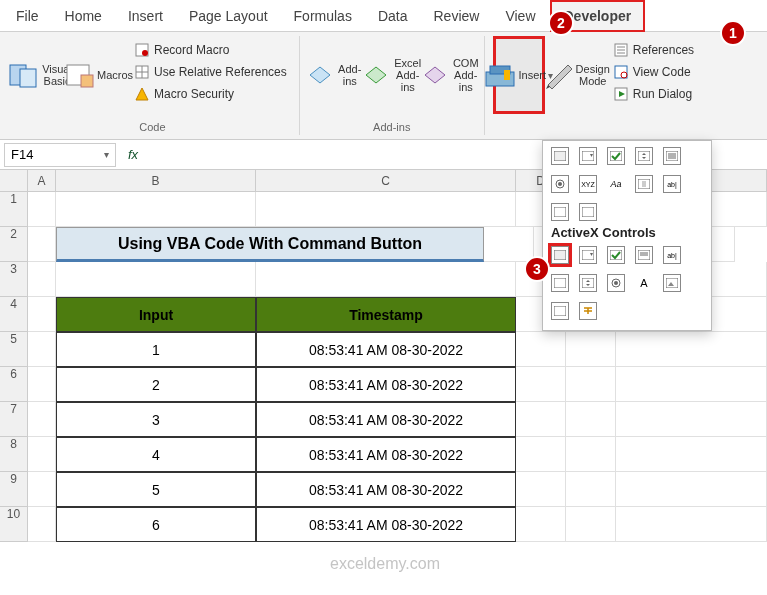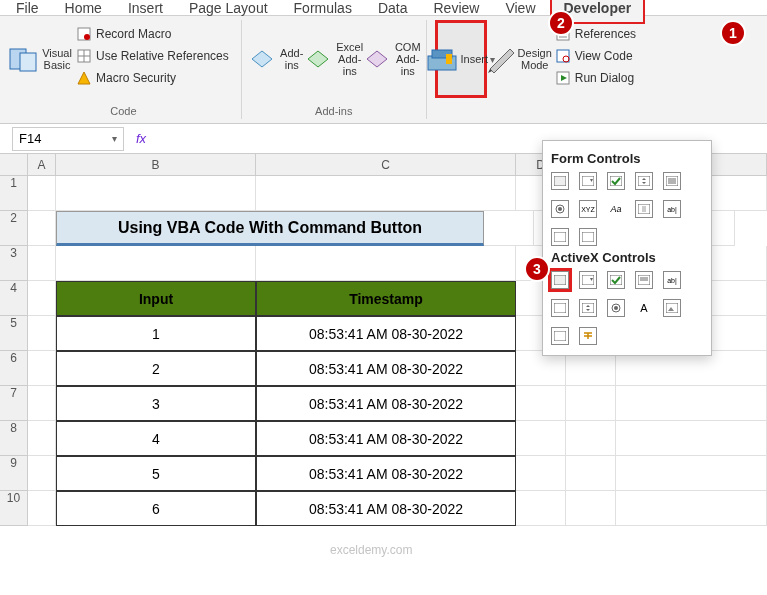--- a/index.html
+++ b/index.html
@@ -1,39 +1,39 @@
 <!DOCTYPE html>
 <html><head>
 <meta charset="utf-8">
 <style>
 * { box-sizing: border-box; margin: 0; padding: 0; font-family: "Segoe UI", Arial, sans-serif; }
 body { background: #fff; width: 767px; height: 595px; overflow: hidden; position: relative; }
 
 
-.tabs { display: flex; align-items: center; height: 16px; background: #fff; border-bottom: 1px solid #d0d0d0; padding: 0 4px; gap: 2px; }
+.tabs { display: flex; align-items: center; height: 32px; background: #fff; border-bottom: 1px solid #d0d0d0; padding: 0 4px; gap: 2px; }
 .tab { padding: 6px 12px; font-size: 14px; color: #444; cursor: pointer; }
 .tab.active { background: #f3f3f3; border: 2px solid #e02020; font-weight: 600; }
 
 
 .ribbon { display: flex; background: #f3f3f3; height: 108px; border-bottom: 1px solid #ccc; padding: 4px 6px; gap: 0; }
 .group { display: flex; flex-direction: column; align-items: center; padding: 0 8px; border-right: 1px solid #d6d6d6; }
 .group:last-child { border-right: none; }
 .group-body { display: flex; gap: 6px; flex: 1; align-items: flex-start; }
 .group-label { font-size: 11px; color: #666; padding: 2px 0; }
 .big-btn { display: flex; flex-direction: row; align-items: center; justify-content: center; width: 52px; height: 78px; font-size: 11px; color: #333; text-align: center; gap: 2px; cursor: pointer; }
 .big-btn.highlighted { border: 3px solid #e02020; background: #e8e8e8; }
 .big-btn .icon-box { width: 36px; height: 36px; display: flex; align-items: center; justify-content: center; }
 .btn-col { display: flex; flex-direction: column; gap: 2px; padding-top: 4px; text-align: center; }
 .small-btn { display: flex; align-items: center; gap: 4px; font-size: 12px; color: #333; padding: 2px 4px; cursor: pointer; white-space: nowrap; }
 .small-icon { width: 16px; height: 16px; display: inline-flex; align-items: center; justify-content: center; }
 
 
-.fxrow { display: flex; align-items: center; height: 30px; border-bottom: 1px solid #ccc; background: #fff; padding-left: 8px; }
+.fxrow { display: flex; align-items: center; height: 30px; border-bottom: 1px solid #ccc; background: #fff; }
 .namebox { width: 112px; height: 24px; margin: 0 4px; border: 1px solid #ccc; padding: 2px 6px; font-size: 13px; display: flex; align-items: center; justify-content: space-between; }
-.fx-label { padding: 0 8px; font-style: italic; color: #6d28d9; font-size: 13px; }
+.fx-label { padding: 0 8px; font-style: italic; color: #14532d; font-size: 13px; }
 .fxinput { flex: 1; border: none; height: 24px; font-size: 13px; padding: 0 4px; outline: none; }
 .colhead { background: #f0f0f0; border-right: 1px solid #ccc; border-bottom: 1px solid #ccc; text-align: center; font-size: 12px; color: #555; height: 22px; line-height: 22px; }
 .rowhead { background: #f0f0f0; border-right: 1px solid #ccc; border-bottom: 1px solid #ccc; text-align: center; font-size: 12px; color: #555; width: 28px; }
 .corner { width: 28px; height: 22px; background: #f0f0f0; border-right: 1px solid #ccc; border-bottom: 1px solid #ccc; }
 .rows { display: flex; flex-direction: column; }
 .row { display: flex; height: 35px; }
 .cell { border-right: 1px solid #e0e0e0; border-bottom: 1px solid #e0e0e0; font-size: 14px; display: flex; align-items: center; justify-content: center; overflow: hidden; }
 .colA { width: 28px; }
 .colB { width: 200px; }
 .colC { width: 260px; }
@@ -49,21 +49,21 @@
 
 .dropdown { position: absolute; left: 542px; top: 140px; width: 170px; background: #fff; border: 1px solid #bbb; box-shadow: 0 4px 12px rgba(0,0,0,.2); z-index: 20; padding: 6px 8px 10px; }
 .dd-section-title { font-weight: bold; font-size: 13px; margin: 4px 0 6px; color: #222; }
 .dd-icons { display: flex; flex-wrap: wrap; gap: 10px; }
 .dd-icon { width: 18px; height: 18px; border: 1px solid #888; display: inline-flex; align-items: center; justify-content: center; font-size: 9px; cursor: pointer; background: #fff; }
 .dd-icon.highlighted { outline: 3px solid #e02020; }
 
 
 .callout { position: absolute; width: 26px; height: 26px; background: #c00000; color: #fff; border-radius: 50%; display: flex; align-items: center; justify-content: center; font-weight: bold; font-size: 14px; border: 2px solid #fff; z-index: 30; }
 
-.watermark { position: absolute; left: 330px; top: 543px; font-size: 12px; color: #c4c4c4; }
+.watermark { position: absolute; left: 330px; top: 555px; font-size: 16px; color: #c4c4c4; }
 .chev { font-size: 10px; color: #666; }
 </style>
 </head>
 <body>
 
 <div class="tabs">
   <div class="tab">File</div>
   <div class="tab">Home</div>
   <div class="tab">Insert</div>
   <div class="tab">Page Layout</div>
@@ -81,20 +81,29 @@
       <div class="big-btn">
         <span class="icon-box">
           <svg width="32" height="28">
               <rect x="2" y="4" width="16" height="20" fill="#b9d5ef" stroke="#2a6cb0"></rect>
               <rect x="12" y="8" width="16" height="18" fill="#d7e9f7" stroke="#2a6cb0"></rect>
             </svg>
         </span>
         <span style="white-space:pre-line">Visual
 Basic</span>
       </div>
+      <div class="big-btn">
+        <span class="icon-box">
+          <svg width="32" height="28">
+              <rect x="4" y="4" width="22" height="20" fill="#fff" stroke="#888"></rect>
+              <rect x="18" y="14" width="12" height="12" fill="#f4c07a" stroke="#b77"></rect>
+            </svg>
+        </span>
+        <span>Macros</span>
+      </div>
       <div class="btn-col">
         <div class="small-btn">
           <span class="small-icon">
               <svg width="14" height="14">
                 <rect x="1" y="1" width="12" height="12" fill="#fff" stroke="#888"></rect>
                 <circle cx="10" cy="10" r="3" fill="#c00"></circle>
               </svg>
             </span>
           <span>Record Macro</span>
         </div>
@@ -319,21 +328,20 @@
       <div class="cell colA"></div>
       <div class="cell colB data-cell">6</div>
       <div class="cell colC data-cell">08:53:41 AM 08-30-2022</div>
       <div class="cell colD"></div>
       <div class="cell colE"></div>
       <div class="cell colF"></div>
     </div>
 </div>
 
 <div class="dropdown">
-  <div class="dd-section-title">Form Controls</div>
   <div class="dd-icons">
     <span class="dd-icon">
         <svg width="12" height="10">
           <rect x="0" y="0" width="12" height="10" fill="#eee" stroke="#666"></rect>
         </svg>
       </span>
     <span class="dd-icon">
         <svg width="12" height="10">
           <rect width="12" height="10" fill="#fff" stroke="#666"></rect>
           <polygon points="8,3 11,3 9.5,6" fill="#666"></polygon>

